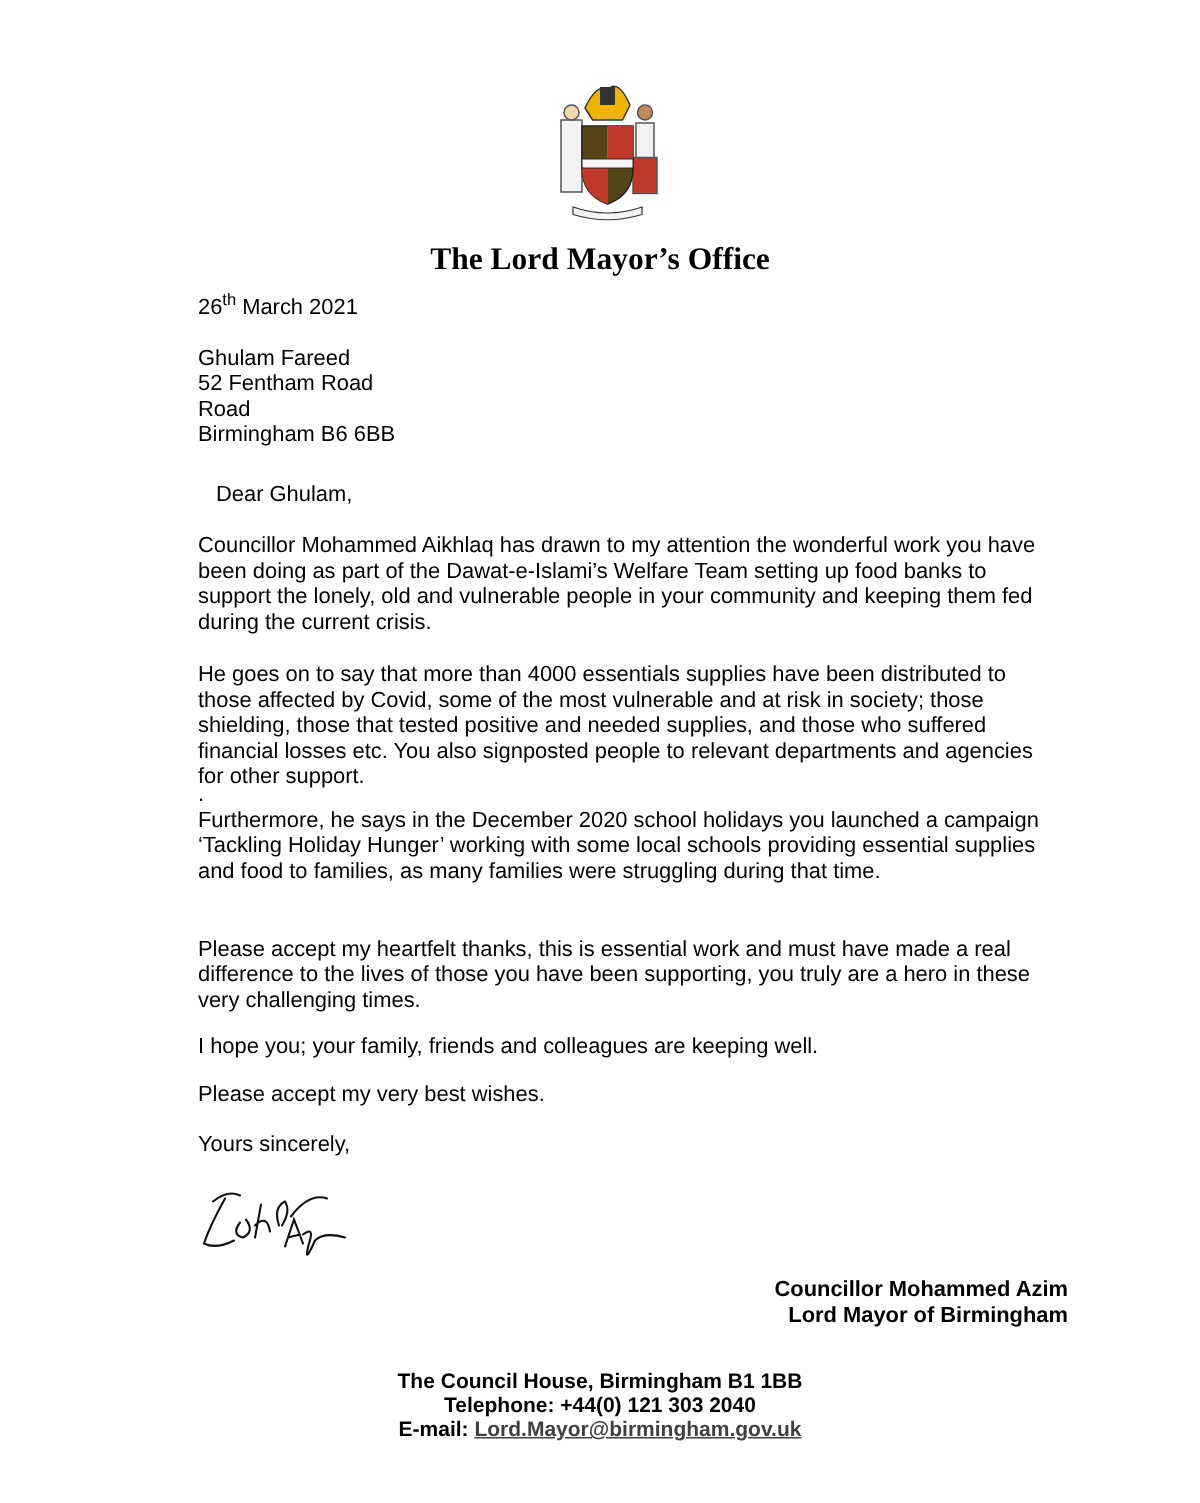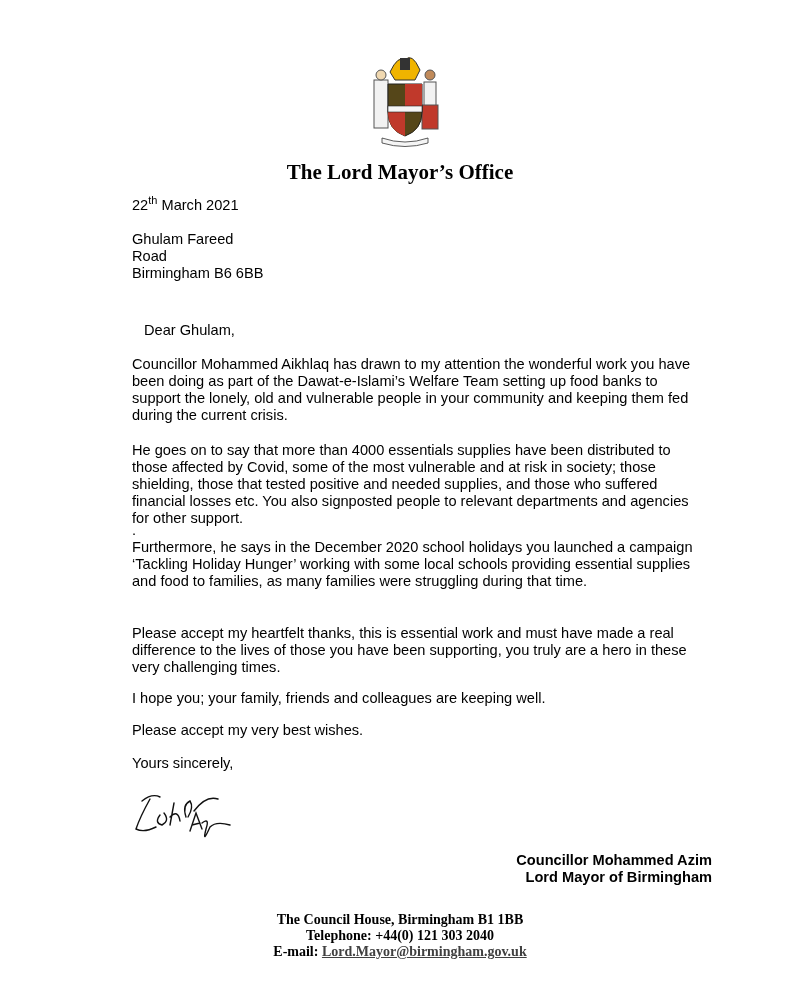--- a/index.html
+++ b/index.html
@@ -10,21 +10,21 @@
   .body-text { font-family:"Liberation Sans", sans-serif; font-size:14.6px; line-height:17px; }
   .abs { position:absolute; left:132px; width:580px; }
   .date { top:197px; }
   .address { top:231px; }
   .address div { height:17px; }
   .p { margin:0; }
   sup { font-size:11px; line-height:0; vertical-align:6px; }
   .sig { position:absolute; left:130px; top:787px; width:110px; height:60px; }
   .signame { top:852px; font-weight:bold;text-align:right; }
   .footer { position:absolute; left:0; width:800px; top:912px; text-align:center;
-    font-family:Liberation Serif, serif; font-weight:bold; font-size:14px; line-height:16px; }
+    font-family:Liberation Sans, sans-serif; font-weight:bold; font-size:14px; line-height:16px; }
   .footer a { color:#404040; text-decoration:underline; }
 </style>
 </head>
 <body>
 
 <div class="crest">
   <svg width="90" height="100" viewBox="0 0 90 100">
 
     <rect x="14" y="30" width="14" height="48" fill="#f2f2f2" stroke="#555" stroke-width="1"></rect>
     <circle cx="21" cy="25" r="5" fill="#f0d8b0" stroke="#555"></circle>
@@ -41,24 +41,25 @@
     <path d="M28 60 L45 60 L45 86 Q28 80 28 62 Z" fill="#c0392b"></path>
     <path d="M45 60 L62 60 L62 62 Q62 80 45 86 Z" fill="#222" opacity="0.75"></path>
     <rect x="28" y="56" width="34" height="6" fill="#f5f5f5" stroke="#222" stroke-width="0.6"></rect>
 
     <path d="M22 88 Q45 96 68 88 L68 93 Q45 100 22 93 Z" fill="#f5f5f5" stroke="#333" stroke-width="0.8"></path>
   </svg>
 </div>
 
 <div class="title">The Lord Mayor’s Office</div>
 
-<div class="abs body-text date"><span>22</span><sup>th</sup><span> March 2021</span></div>
+<div class="abs body-text date"><span>26</span><sup>th</sup><span> March 2021</span></div>
 
 <div class="abs body-text address">
   <div>Ghulam Fareed</div>
+  <div>52 Fentham Road</div>
   <div>Road</div>
   <div>Birmingham B6 6BB</div>
 </div>
 
 <p class="abs body-text p" style="top:322px;margin-left:12px;">Dear Ghulam,</p>
 <p class="abs body-text p" style="top:356px; width:575px;">Councillor Mohammed Aikhlaq has drawn to my attention the wonderful work you have been doing as part of the Dawat-e-Islami’s Welfare Team setting up food banks to support the  lonely, old and vulnerable people in your community and keeping them fed during the current crisis.</p>
 <p class="abs body-text p" style="top:442px; width:575px;">He goes on to say that more than 4000 essentials supplies have been distributed to those affected by Covid, some of the most vulnerable and at risk in society; those shielding, those that tested positive and needed supplies, and those who suffered financial losses etc. You also signposted people to relevant departments and agencies for other support.</p>
 <p class="abs body-text p" style="top:522px; width:575px;">.</p>
 <p class="abs body-text p" style="top:539px; width:575px;">Furthermore, he says in the December 2020 school holidays you launched a campaign ‘Tackling Holiday Hunger’ working with some local schools providing essential supplies and food to families, as many families were struggling during that time.</p>
 <p class="abs body-text p" style="top:625px; width:575px;">Please accept my heartfelt thanks, this is essential work and must have made a real difference to the lives of those you have been supporting, you truly are a hero in these very challenging times.</p>

